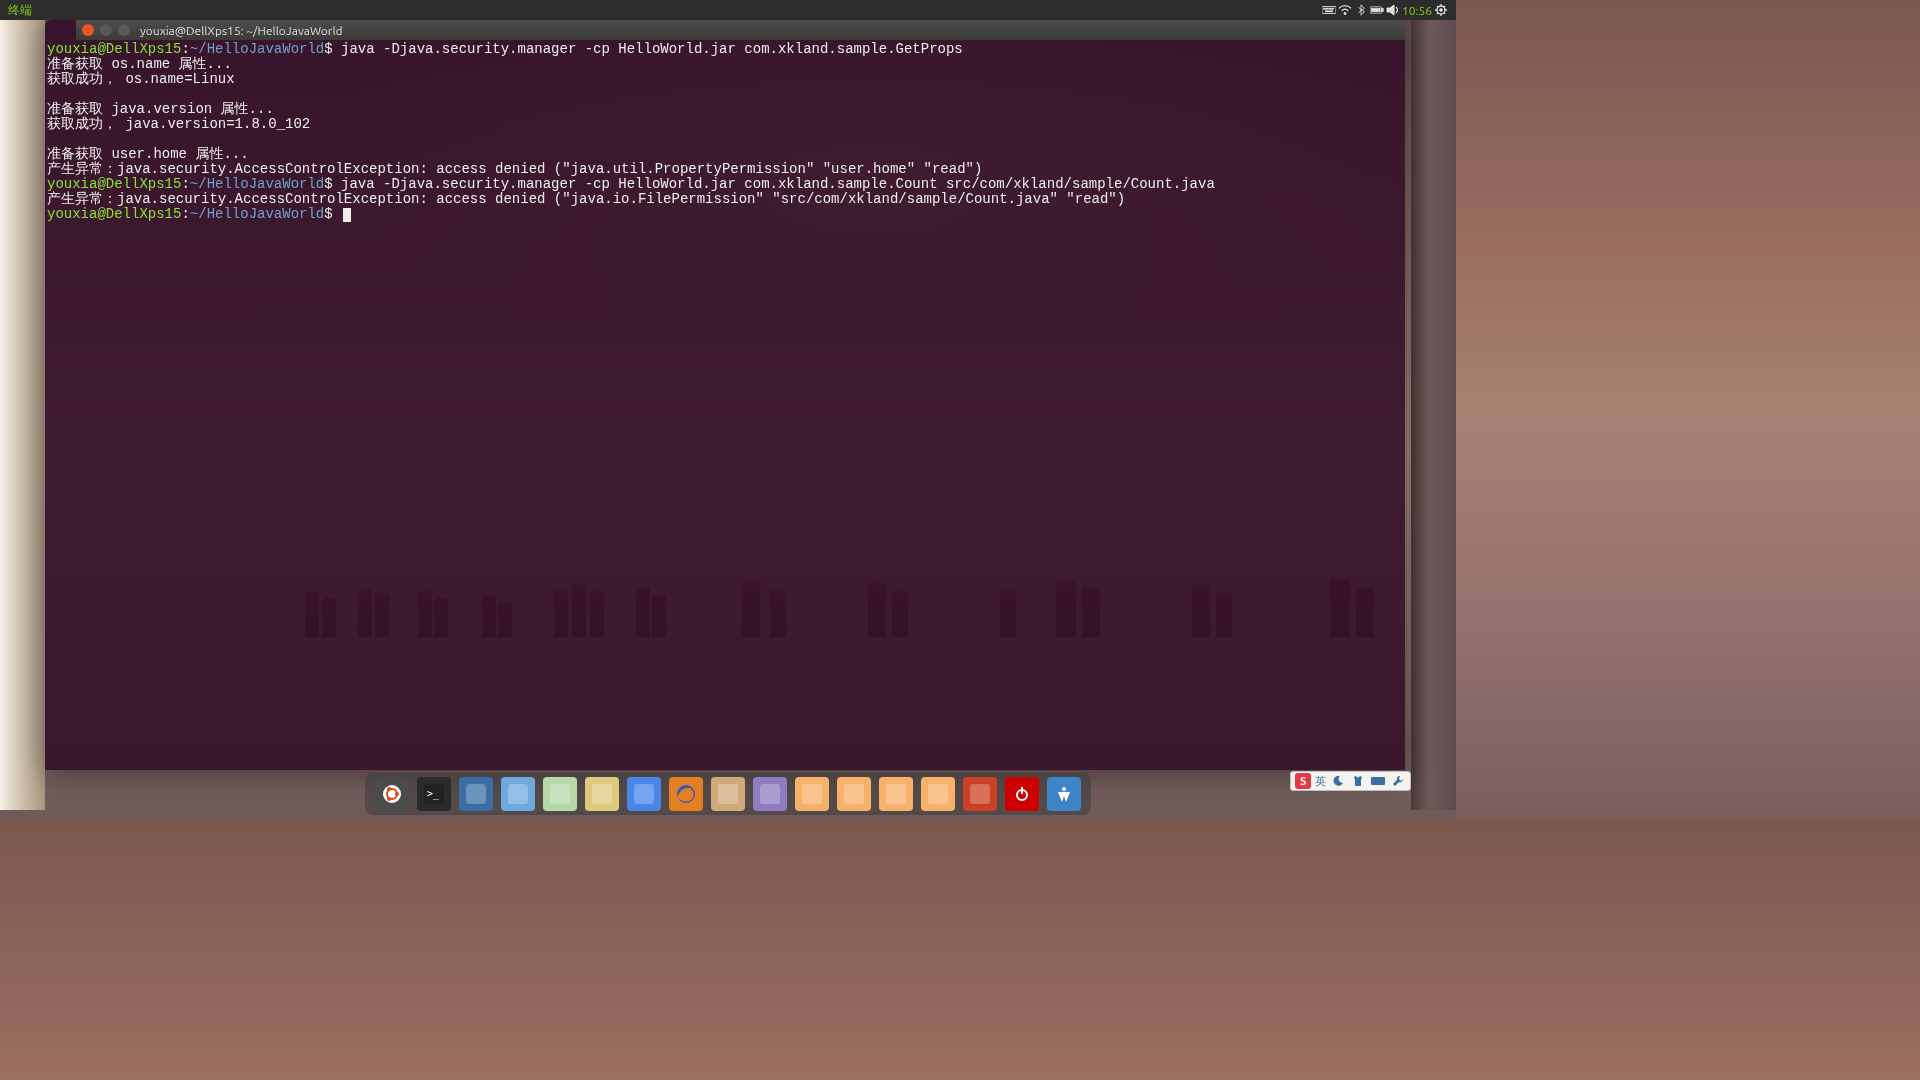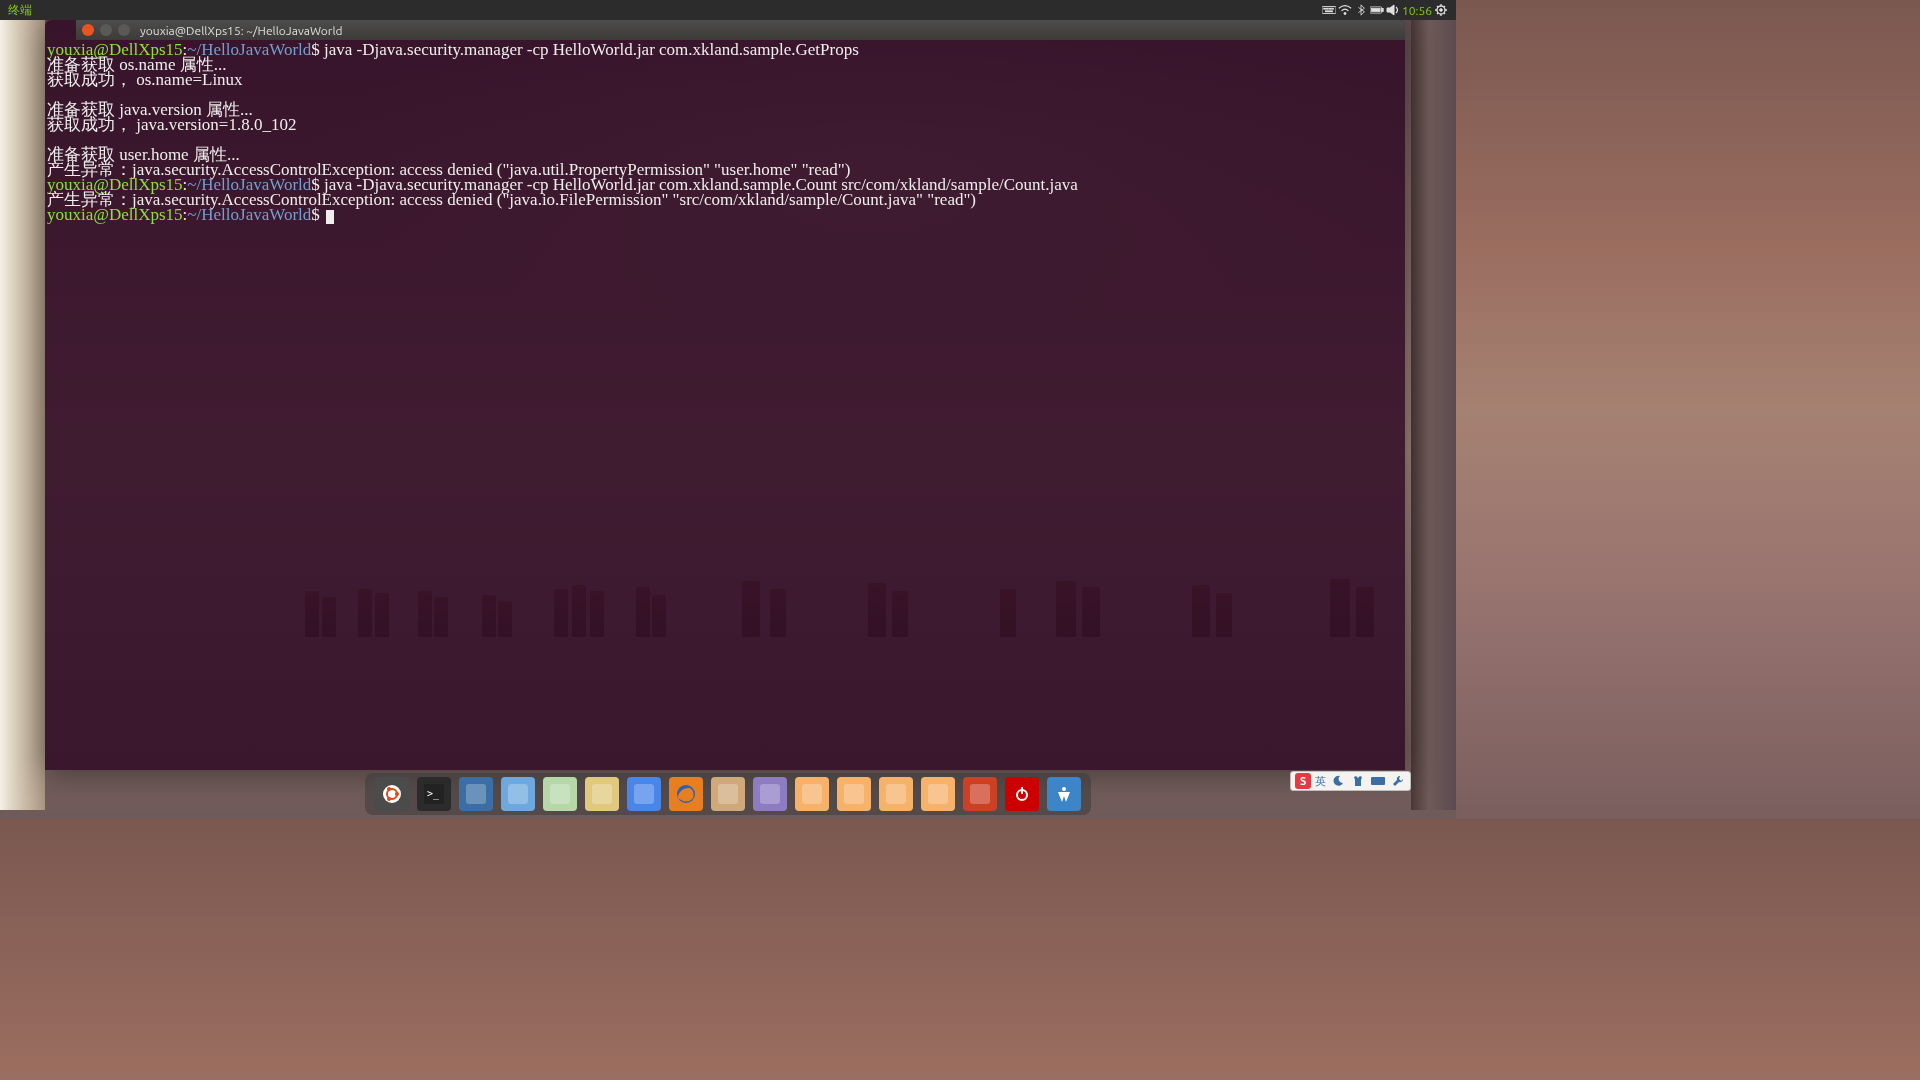--- a/index.html
+++ b/index.html
@@ -67,22 +67,22 @@
       padding: 0 6px;
       gap: 6px;
       margin-left: 31px;
     }
     .win-btn { width:12px; height:12px; border-radius:50%; }
     .btn-close { background:#e95420; }
     .btn-min { background:#5a5955; }
     .btn-max { background:#5a5955; }
     .title-text { color:#dfdfdf; font-size:12px; margin-left:4px; }
     .terminal-body {
-      font-family: Liberation Serif, serif;
-      font-size: 17px;
+      font-family: Liberation Mono, monospace;
+      font-size: 14px;
       line-height: 15px;
       color: #eeeeec;
       padding: 2px 2px;
       white-space: pre;
     }
     .ps-user { color:#8ae234; }
     .ps-path { color:#729fcf; }
     .ps-sep  { color:#eeeeec; }
     .cmd     { color:#eeeeec; }
     .out     { color:#eeeeec; }

